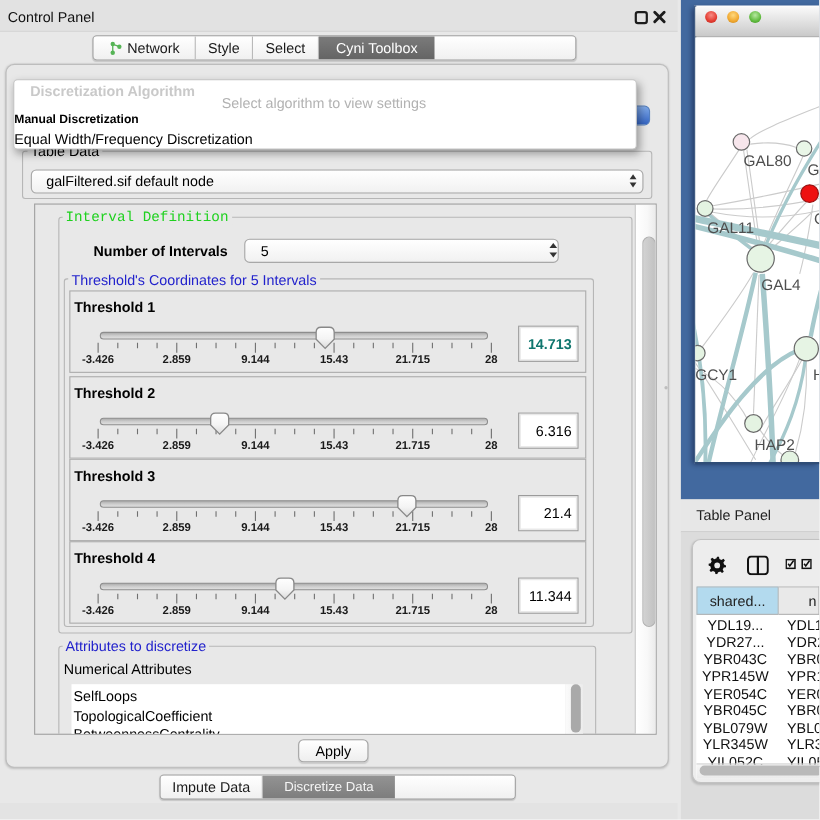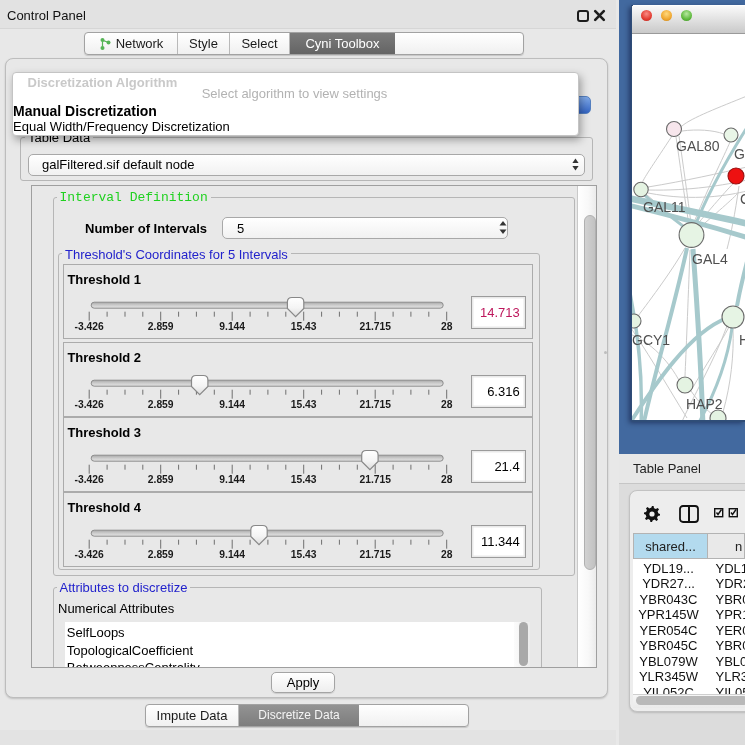--- a/index.html
+++ b/index.html
@@ -110,21 +110,21 @@
             <text x="96.7" y="64.9">2.859</text>
             <text x="168.2" y="64.9">9.144</text>
             <text x="239.7" y="64.9">15.43</text>
             <text x="311.2" y="64.9">21.715</text>
             <text x="382.7" y="64.9">28</text>
           </g>
           <g transform="translate(231.6,41.9)">
             <path d="M -8.2,1.5 L -8.2,-4.9 Q -8.2,-9.4 -3.7,-9.4 L 3.7,-9.4 Q 8.2,-9.4 8.2,-4.9 L 8.2,1.5 L 0,9.8 Z" fill="url(#thumbgrad)" stroke="#888888" stroke-width="1.2"></path>
           </g>
         </svg>
-        <div class="abs" style="left:406.9px;top:31.7px;width:55px;height:33px;box-sizing:border-box;background:#fff;border:1px solid #9b9b9b;box-shadow:inset 0 0 0 1.5px #e9e9e9;font-size:13px;color:#be185d;line-height:31px;text-align:right;padding-right:5px;">14.713</div>
+        <div class="abs" style="left:406.9px;top:31.7px;width:55px;height:33px;box-sizing:border-box;background:#fff;border:1px solid #9b9b9b;box-shadow:inset 0 0 0 1.5px #e9e9e9;font-size:13px;color:#0f766e;line-height:31px;text-align:right;padding-right:5px;font-weight:bold;">14.713</div>
       </div>
       <div class="abs" style="left:30.8px;top:156.8px;width:468px;height:73px;border:1px solid #ababab;background:#e8e8e8;">
         <div class="abs" style="left:3.6px;top:7px;font-size:13px;font-weight:bold;color:#000;">Threshold 2</div>
         <svg class="abs" style="left:0;top:0;" width="468" height="73" viewBox="0 0 468 73">
           <rect x="27.2" y="37.2" width="352" height="6" rx="3" fill="url(#trackgrad)" stroke="#8d8d8d" stroke-width="1"></rect>
           <g stroke="#6f6f6f" stroke-width="1">
             <line x1="43.1" y1="46.7" x2="43.1" y2="51.7"></line>
             <line x1="61.0" y1="46.7" x2="61.0" y2="51.7"></line>
             <line x1="78.8" y1="46.7" x2="78.8" y2="51.7"></line>
             <line x1="114.6" y1="46.7" x2="114.6" y2="51.7"></line>
@@ -262,21 +262,21 @@
   <div class="abs" style="left:0;top:730px;width:616px;height:15px;background:#e3e3e3;"></div>
 
   <div class="abs" style="left:145px;top:703.5px;width:322px;height:21px;border:1px solid #a2a2a2;border-radius:4px;background:linear-gradient(#ffffff,#f0f0f0);box-shadow:0 1px 1px rgba(0,0,0,0.15);overflow:hidden;display:flex;">
     <div style="width:92px;border-right:1px solid #b9b9b9;display:flex;align-items:center;justify-content:center;font-size:13px;color:#1a1a1a;">Impute Data</div>
     <div style="width:120px;display:flex;align-items:center;justify-content:center;font-size:12px;color:#f5f5f5;background:linear-gradient(#939393,#7d7d7d);">Discretize Data</div>
   </div>
 
   <div class="abs" style="left:12px;top:72px;width:565px;height:62px;background:#ffffff;border:1px solid #c4c4c4;border-radius:4px;box-shadow:2px 4px 8px rgba(0,0,0,0.34);"></div>
   <div class="abs" style="left:27.5px;top:74.5px;font-size:13px;font-weight:bold;color:#c9c9c9;">Discretization Algorithm</div>
   <div class="abs" style="left:12px;top:86px;width:565px;text-align:center;font-size:13px;color:#b2b2b2;">Select algorithm to view settings</div>
-  <div class="abs" style="left:13px;top:103px;font-size:14px;font-weight:bold;color:#000;">Manual Discretization</div>
+  <div class="abs" style="left:13px;top:103px;font-size:11px;font-weight:bold;color:#000;">Manual Discretization</div>
   <div class="abs" style="left:13px;top:119px;font-size:13px;color:#000;">Equal Width/Frequency Discretization</div>
 
   <div class="abs" style="left:604px;top:351px;width:3px;height:3px;border-radius:2px;background:#bdbdbd;"></div>
 
   <div class="abs" style="left:619px;top:0;width:126px;height:454px;background:#42699f;"></div>
 
   <div class="abs" style="left:631px;top:5px;width:114px;height:416px;background:#fff;box-shadow:-2px 2px 5px rgba(0,0,30,0.45);"></div>
   <div class="abs" style="left:630.5px;top:5px;width:2px;height:416px;background:#2f4d77;"></div>
   <div class="abs" style="left:632px;top:420px;width:113px;height:2px;background:#2f4d77;"></div>
   <div class="abs" style="left:632px;top:6px;width:113px;height:27px;background:linear-gradient(#fafafa,#c9c9c9);border-bottom:1px solid #9a9a9a;"></div>

